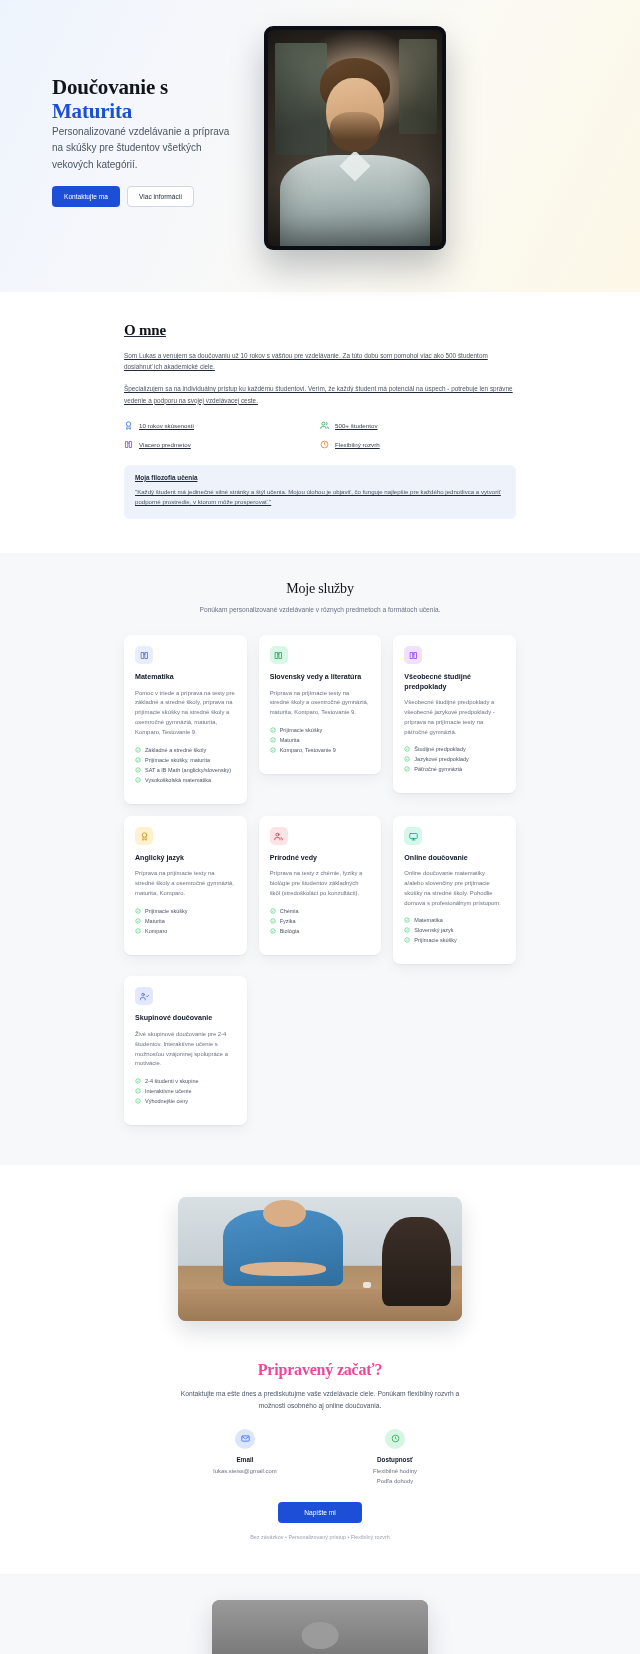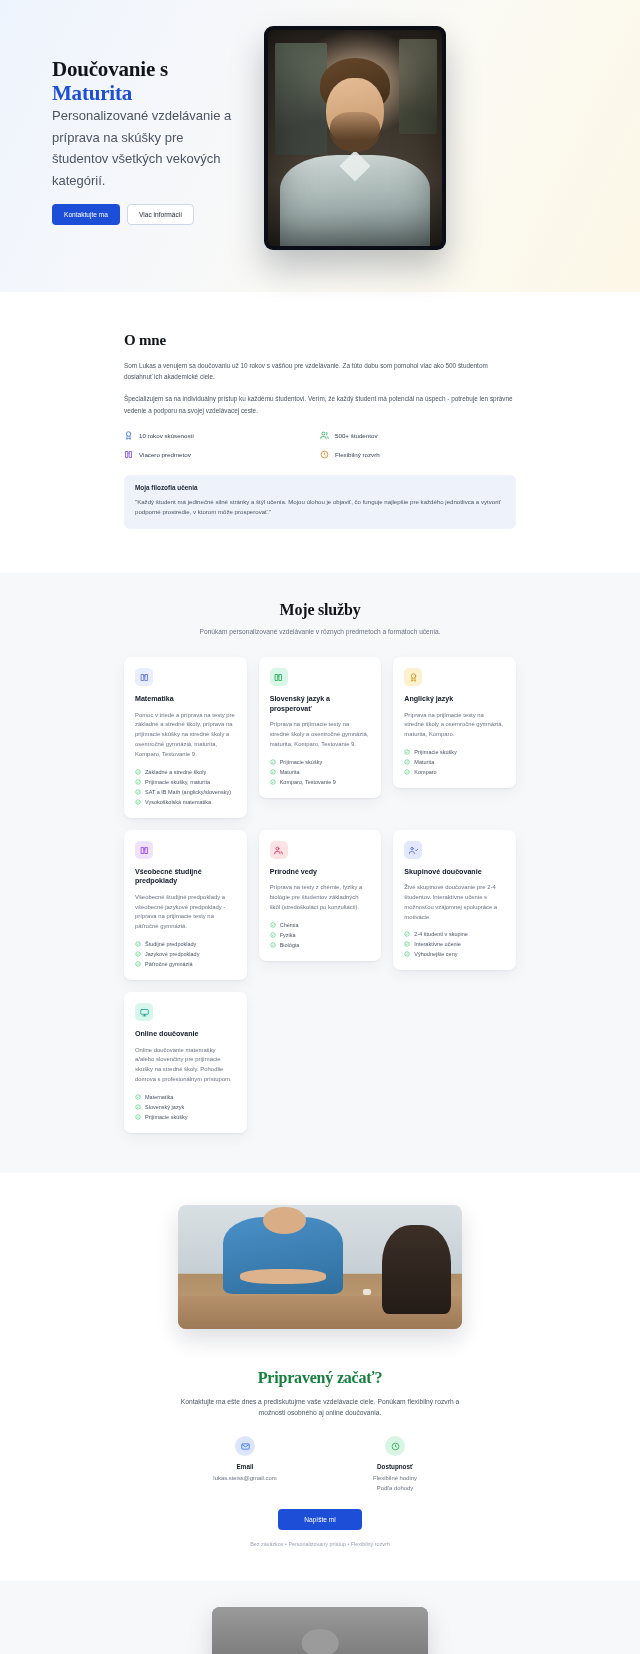--- a/index.html
+++ b/index.html
@@ -23,21 +23,21 @@
     display: flex; align-items: center; gap: 22px;
   }
   .hero-copy { width: 190px; padding-top: 6px; }
   .hero-title {
     font-family: "Liberation Serif", serif;
     font-size: 21px; line-height: 1.16; font-weight: 700;
     color: #111418; letter-spacing: -0.2px;
   }
   .hero-title .accent { color: #1d4ed8; display: block; }
   .hero-sub {
-    margin-top: 0; font-size: 13px; line-height: 1.65; color: #4b5563;
+    margin-top: 0; font-size: 10px; line-height: 1.65; color: #4b5563;
   }
   .hero-btns { margin-top: 13px; display: flex; gap: 7px; }
   .btn {
     font-size: 6.6px; border-radius: 4px; padding: 6px 11px;
     display: inline-flex; align-items: center; justify-content: center;
     border: 1px solid transparent; cursor: pointer; white-space: nowrap;
   }
   .btn-primary { background: #1d4ed8; color: #fff; }
   .btn-outline { background: #ffffff; color: #1f2937; border-color: #cfd6e4; }
 
@@ -82,21 +82,21 @@
     background: linear-gradient(175deg,#cfd8d6,#9dadab 60%,#6f7d7c);
   }
   .hp-collar {
     position:absolute; left: 50%; bottom: 32%; transform: translateX(-50%) rotate(45deg);
     width: 22px; height: 22px; background: #e8eeec; opacity:.9;
   }
   .hp-vig { position:absolute; inset:0; box-shadow: inset 0 0 44px rgba(0,0,0,.55); }
 
   
   .about { background: #ffffff; padding: 30px 0 34px 0; }
-  .wrap { width: 392px; margin: 10px auto; }
+  .wrap { width: 392px; margin: 0 auto; text-decoration: underline; }
   .sec-title-left {
     font-family: "Liberation Serif", serif;
     font-size: 15px; font-weight: 700; color: #101418; letter-spacing: -.2px;
   }
   .about p {
     margin-top: 11px; font-size: 6.4px; line-height: 1.75; color: #4b5563;
   }
   .stats { margin-top: 15px; display: grid; grid-template-columns: 1fr 1fr; row-gap: 10px; }
   .stat { display: flex; align-items: center; gap: 6px; font-size: 6.2px; color: #374151; }
   .ic { width: 9px; height: 9px; flex: none; display:block; }
@@ -104,29 +104,29 @@
     margin-top: 16px; background: #eef3fb; border-radius: 6px; padding: 9px 11px 11px 11px;
   }
   .quote-h { font-size: 6.4px; font-weight: 700; color: #1b2432; }
   .quote-b { margin-top: 6px; font-size: 6.1px; line-height: 1.7; color: #4b5563; }
 
   
   .services { background: #f7f8fa; padding: 28px 0 40px 0; }
   .sec-head { text-align: center; }
   .sec-title {
     font-family: "Liberation Serif", serif;
-    font-size: 16px; font-weight: 700; color: #101418; letter-spacing: -.2px;
+    font-size: 14px; font-weight: 400; color: #101418; letter-spacing: -.2px;
   }
   .sec-sub { margin: 8px auto 0; max-width: 300px; font-size: 6.6px; line-height: 1.6; color: #6b7280; }
   .cards {
     width: 392px; margin: 20px auto 0;
     display: grid; grid-template-columns: repeat(3, 1fr); gap: 12px;
   }
   .card {
-    background: #fff; border-radius: 7px; padding: 11px 11px 13px 11px;
+    background: #fff; border-radius: 7px; padding: 11px 11px 21px 11px;
     box-shadow: 0 1px 2px rgba(16,24,40,.05), 0 5px 14px rgba(16,24,40,.05);
     align-self: start;
   }
   .card-ic {
     width: 18px; height: 18px; border-radius: 5px;
     display:flex; align-items:center; justify-content:center;
   }
   .card h3 { margin-top: 9px; font-size: 7.1px; font-weight: 700; color: #111827; line-height: 1.35; }
   .card p { margin-top: 6px; font-size: 5.9px; line-height: 1.66; color: #6b7280; }
   .feats { margin-top: 9px; display: flex; flex-direction: column; gap: 4px; }
@@ -158,21 +158,21 @@
     position:absolute; right: 4%; top: 16%; width: 24%; height: 72%;
     background: linear-gradient(180deg,#3c2f28,#241c17); border-radius: 42% 42% 10% 10%;
   }
   .bn-table { position:absolute; left:0; right:0; bottom:0; height: 26%; background: linear-gradient(180deg,#b5906a,#9d7a57); }
   .bn-cup { position:absolute; right: 32%; bottom: 27%; width: 8px; height: 6px; border-radius: 2px; background:#e9e5dd; }
 
   
   .cta { background: #ffffff; padding: 10px 0 34px 0; text-align: center; }
   .cta-title {
     font-family: "Liberation Serif", serif;
-    font-size: 16px; font-weight: 700; color: #15803d; letter-spacing: -.2px;
+    font-size: 16px; font-weight: 700; color: #ec4899; letter-spacing: -.2px;
   }
   .cta-sub { margin: 9px auto 0; max-width: 282px; font-size: 6.7px; line-height: 1.7; color: #4b5563; }
   .contacts { margin: 18px auto 0; width: 300px; display: flex; justify-content: space-around; }
   .contact { width: 120px; text-align: center; }
   .contact-ic {
     width: 20px; height: 20px; border-radius: 50%; margin: 0 auto;
     display:flex; align-items:center; justify-content:center;
   }
   .contact-h { margin-top: 7px; font-size: 6.3px; font-weight: 700; color: #111827; }
   .contact-v { margin-top: 4px; font-size: 5.9px; color: #6b7280; line-height: 1.5; }
@@ -324,21 +324,21 @@
           </div>
         </div>
         <div class="card">
           <div class="card-ic" style="background:#d9f7e6">
             <span><svg viewBox="0 0 24 24" fill="none" stroke="#16a34a" stroke-width="2" stroke-linecap="round" stroke-linejoin="round" width="9" height="9">
                 <path d="M4 4h6v16H4z"></path>
                 <path d="M14 4h6v16h-6z"></path>
                 <path d="M10 8h4"></path>
               </svg></span>
           </div>
-          <h3>Slovenský jazyk a prosperovať</h3>
+          <h3>Slovenský vedy a literatúra</h3>
           <p>Príprava na prijímacie testy na stredné školy a osemročné gymnáziá, maturita, Komparo, Testovanie 9.</p>
           <div class="feats">
             <div class="feat">
               <svg class="tick" viewBox="0 0 24 24" fill="none" stroke="#22c55e" stroke-width="2.2">
                 <circle cx="12" cy="12" r="9"></circle>
                 <path d="m8.5 12.2 2.4 2.4 4.6-4.8"></path>
               </svg>
               <span>Prijímacie skúšky</span>
             </div>
             <div class="feat">
@@ -347,53 +347,20 @@
                 <path d="m8.5 12.2 2.4 2.4 4.6-4.8"></path>
               </svg>
               <span>Maturita</span>
             </div>
             <div class="feat">
               <svg class="tick" viewBox="0 0 24 24" fill="none" stroke="#22c55e" stroke-width="2.2">
                 <circle cx="12" cy="12" r="9"></circle>
                 <path d="m8.5 12.2 2.4 2.4 4.6-4.8"></path>
               </svg>
               <span>Komparo, Testovanie 9</span>
-            </div>
-          </div>
-        </div>
-        <div class="card">
-          <div class="card-ic" style="background:#fdf1cf">
-            <span><svg viewBox="0 0 24 24" fill="none" stroke="#ca8a04" stroke-width="2" stroke-linecap="round" stroke-linejoin="round" width="9" height="9">
-                <circle cx="12" cy="8" r="6"></circle>
-                <path d="M8.2 13.9 7 22l5-3 5 3-1.2-8.1"></path>
-              </svg></span>
-          </div>
-          <h3>Anglický jazyk</h3>
-          <p>Príprava na prijímacie testy na stredné školy a osemročné gymnáziá, maturita, Komparo.</p>
-          <div class="feats">
-            <div class="feat">
-              <svg class="tick" viewBox="0 0 24 24" fill="none" stroke="#22c55e" stroke-width="2.2">
-                <circle cx="12" cy="12" r="9"></circle>
-                <path d="m8.5 12.2 2.4 2.4 4.6-4.8"></path>
-              </svg>
-              <span>Prijímacie skúšky</span>
-            </div>
-            <div class="feat">
-              <svg class="tick" viewBox="0 0 24 24" fill="none" stroke="#22c55e" stroke-width="2.2">
-                <circle cx="12" cy="12" r="9"></circle>
-                <path d="m8.5 12.2 2.4 2.4 4.6-4.8"></path>
-              </svg>
-              <span>Maturita</span>
-            </div>
-            <div class="feat">
-              <svg class="tick" viewBox="0 0 24 24" fill="none" stroke="#22c55e" stroke-width="2.2">
-                <circle cx="12" cy="12" r="9"></circle>
-                <path d="m8.5 12.2 2.4 2.4 4.6-4.8"></path>
-              </svg>
-              <span>Komparo</span>
             </div>
           </div>
         </div>
         <div class="card">
           <div class="card-ic" style="background:#efe2fb">
             <span><svg viewBox="0 0 24 24" fill="none" stroke="#9333ea" stroke-width="2" stroke-linecap="round" stroke-linejoin="round" width="9" height="9">
                 <path d="M4 4h6v16H4z"></path>
                 <path d="M14 4h6v16h-6z"></path>
                 <path d="M10 8h4"></path>
               </svg></span>
@@ -418,20 +385,53 @@
             <div class="feat">
               <svg class="tick" viewBox="0 0 24 24" fill="none" stroke="#22c55e" stroke-width="2.2">
                 <circle cx="12" cy="12" r="9"></circle>
                 <path d="m8.5 12.2 2.4 2.4 4.6-4.8"></path>
               </svg>
               <span>Päťročné gymnáziá</span>
             </div>
           </div>
         </div>
         <div class="card">
+          <div class="card-ic" style="background:#fdf1cf">
+            <span><svg viewBox="0 0 24 24" fill="none" stroke="#ca8a04" stroke-width="2" stroke-linecap="round" stroke-linejoin="round" width="9" height="9">
+                <circle cx="12" cy="8" r="6"></circle>
+                <path d="M8.2 13.9 7 22l5-3 5 3-1.2-8.1"></path>
+              </svg></span>
+          </div>
+          <h3>Anglický jazyk</h3>
+          <p>Príprava na prijímacie testy na stredné školy a osemročné gymnáziá, maturita, Komparo.</p>
+          <div class="feats">
+            <div class="feat">
+              <svg class="tick" viewBox="0 0 24 24" fill="none" stroke="#22c55e" stroke-width="2.2">
+                <circle cx="12" cy="12" r="9"></circle>
+                <path d="m8.5 12.2 2.4 2.4 4.6-4.8"></path>
+              </svg>
+              <span>Prijímacie skúšky</span>
+            </div>
+            <div class="feat">
+              <svg class="tick" viewBox="0 0 24 24" fill="none" stroke="#22c55e" stroke-width="2.2">
+                <circle cx="12" cy="12" r="9"></circle>
+                <path d="m8.5 12.2 2.4 2.4 4.6-4.8"></path>
+              </svg>
+              <span>Maturita</span>
+            </div>
+            <div class="feat">
+              <svg class="tick" viewBox="0 0 24 24" fill="none" stroke="#22c55e" stroke-width="2.2">
+                <circle cx="12" cy="12" r="9"></circle>
+                <path d="m8.5 12.2 2.4 2.4 4.6-4.8"></path>
+              </svg>
+              <span>Komparo</span>
+            </div>
+          </div>
+        </div>
+        <div class="card">
           <div class="card-ic" style="background:#fde3e6">
             <span><svg viewBox="0 0 24 24" fill="none" stroke="#e11d48" stroke-width="2" stroke-linecap="round" stroke-linejoin="round" width="9" height="9">
                 <path d="M16 21v-2a4 4 0 0 0-4-4H6a4 4 0 0 0-4 4v2"></path>
                 <circle cx="9" cy="7" r="4"></circle>
                 <path d="M22 21v-2a4 4 0 0 0-3-3.9"></path>
               </svg></span>
           </div>
           <h3>Prírodné vedy</h3>
           <p>Príprava na testy z chémie, fyziky a biológie pre študentov základných škôl (stredoškoláci po konzultácii).</p>
           <div class="feats">
@@ -452,20 +452,53 @@
             <div class="feat">
               <svg class="tick" viewBox="0 0 24 24" fill="none" stroke="#22c55e" stroke-width="2.2">
                 <circle cx="12" cy="12" r="9"></circle>
                 <path d="m8.5 12.2 2.4 2.4 4.6-4.8"></path>
               </svg>
               <span>Biológia</span>
             </div>
           </div>
         </div>
         <div class="card">
+          <div class="card-ic" style="background:#d7f7ec">
+            <span><svg viewBox="0 0 24 24" fill="none" stroke="#0d9488" stroke-width="2" stroke-linecap="round" stroke-linejoin="round" width="9" height="9">
+                <rect x="2" y="4" width="20" height="13" rx="2"></rect>
+                <path d="M8 21h8M12 17v4"></path>
+              </svg></span>
+          </div>
+          <h3>Online doučovanie</h3>
+          <p>Online doučovanie matematiky a/alebo slovenčiny pre prijímacie skúšky na stredné školy. Pohodlie domova s profesionálnym prístupom.</p>
+          <div class="feats">
+            <div class="feat">
+              <svg class="tick" viewBox="0 0 24 24" fill="none" stroke="#22c55e" stroke-width="2.2">
+                <circle cx="12" cy="12" r="9"></circle>
+                <path d="m8.5 12.2 2.4 2.4 4.6-4.8"></path>
+              </svg>
+              <span>Matematika</span>
+            </div>
+            <div class="feat">
+              <svg class="tick" viewBox="0 0 24 24" fill="none" stroke="#22c55e" stroke-width="2.2">
+                <circle cx="12" cy="12" r="9"></circle>
+                <path d="m8.5 12.2 2.4 2.4 4.6-4.8"></path>
+              </svg>
+              <span>Slovenský jazyk</span>
+            </div>
+            <div class="feat">
+              <svg class="tick" viewBox="0 0 24 24" fill="none" stroke="#22c55e" stroke-width="2.2">
+                <circle cx="12" cy="12" r="9"></circle>
+                <path d="m8.5 12.2 2.4 2.4 4.6-4.8"></path>
+              </svg>
+              <span>Prijímacie skúšky</span>
+            </div>
+          </div>
+        </div>
+        <div class="card">
           <div class="card-ic" style="background:#e2e8fd">
             <span><svg viewBox="0 0 24 24" fill="none" stroke="#4f63d2" stroke-width="2" stroke-linecap="round" stroke-linejoin="round" width="9" height="9">
                 <path d="M14 21v-2a4 4 0 0 0-4-4H5a4 4 0 0 0-4 4v2"></path>
                 <circle cx="8" cy="7" r="3.5"></circle>
                 <path d="M17 11l2 2 4-4"></path>
               </svg></span>
           </div>
           <h3>Skupinové doučovanie</h3>
           <p>Živé skupinové doučovanie pre 2-4 študentov. Interaktívne učenie s možnosťou vzájomnej spolupráce a motivácie.</p>
           <div class="feats">
@@ -482,53 +515,20 @@
                 <path d="m8.5 12.2 2.4 2.4 4.6-4.8"></path>
               </svg>
               <span>Interaktívne učenie</span>
             </div>
             <div class="feat">
               <svg class="tick" viewBox="0 0 24 24" fill="none" stroke="#22c55e" stroke-width="2.2">
                 <circle cx="12" cy="12" r="9"></circle>
                 <path d="m8.5 12.2 2.4 2.4 4.6-4.8"></path>
               </svg>
               <span>Výhodnejšie ceny</span>
-            </div>
-          </div>
-        </div>
-        <div class="card">
-          <div class="card-ic" style="background:#d7f7ec">
-            <span><svg viewBox="0 0 24 24" fill="none" stroke="#0d9488" stroke-width="2" stroke-linecap="round" stroke-linejoin="round" width="9" height="9">
-                <rect x="2" y="4" width="20" height="13" rx="2"></rect>
-                <path d="M8 21h8M12 17v4"></path>
-              </svg></span>
-          </div>
-          <h3>Online doučovanie</h3>
-          <p>Online doučovanie matematiky a/alebo slovenčiny pre prijímacie skúšky na stredné školy. Pohodlie domova s profesionálnym prístupom.</p>
-          <div class="feats">
-            <div class="feat">
-              <svg class="tick" viewBox="0 0 24 24" fill="none" stroke="#22c55e" stroke-width="2.2">
-                <circle cx="12" cy="12" r="9"></circle>
-                <path d="m8.5 12.2 2.4 2.4 4.6-4.8"></path>
-              </svg>
-              <span>Matematika</span>
-            </div>
-            <div class="feat">
-              <svg class="tick" viewBox="0 0 24 24" fill="none" stroke="#22c55e" stroke-width="2.2">
-                <circle cx="12" cy="12" r="9"></circle>
-                <path d="m8.5 12.2 2.4 2.4 4.6-4.8"></path>
-              </svg>
-              <span>Slovenský jazyk</span>
-            </div>
-            <div class="feat">
-              <svg class="tick" viewBox="0 0 24 24" fill="none" stroke="#22c55e" stroke-width="2.2">
-                <circle cx="12" cy="12" r="9"></circle>
-                <path d="m8.5 12.2 2.4 2.4 4.6-4.8"></path>
-              </svg>
-              <span>Prijímacie skúšky</span>
             </div>
           </div>
         </div>
       </div>
   </section>
 
   <section class="banner-sec">
     <div class="banner">
       <div class="bn-bg"></div>
       <div class="bn-teacher"></div>

